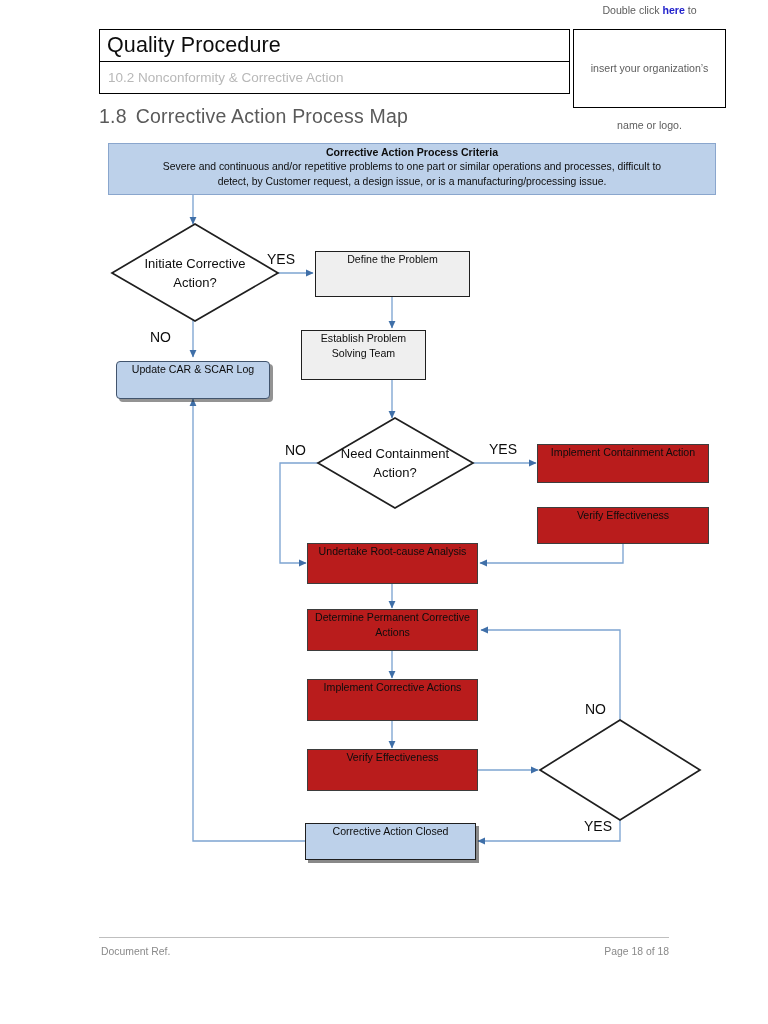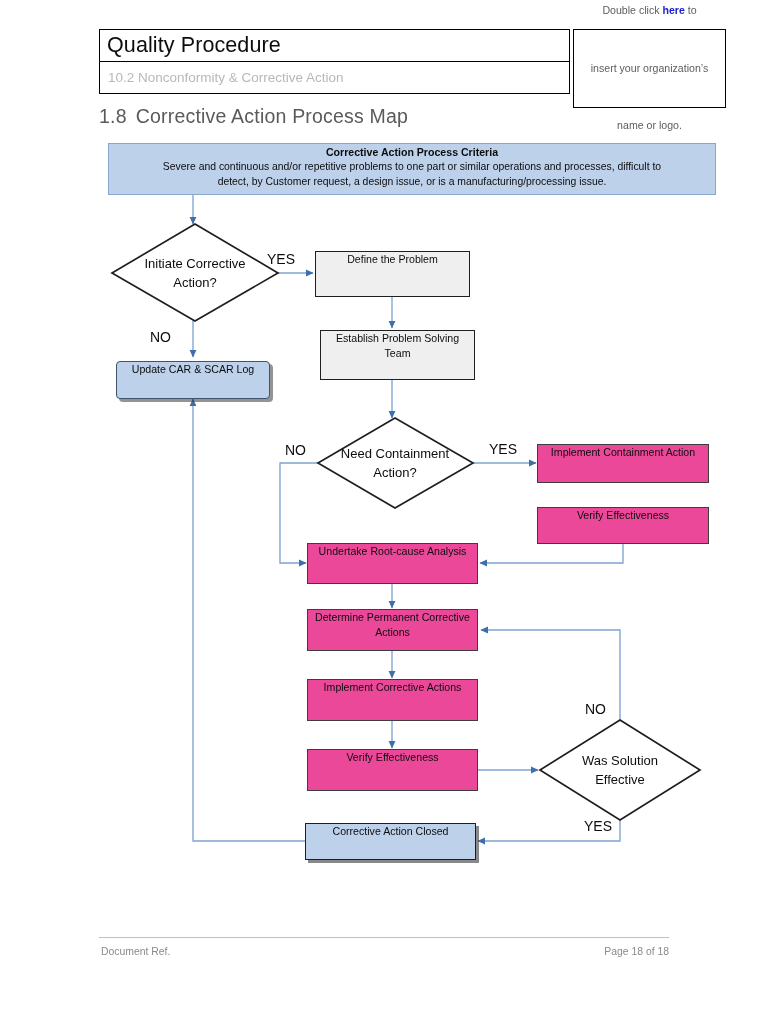--- a/index.html
+++ b/index.html
@@ -154,21 +154,21 @@
     box-sizing: border-box;
     display: flex;
     justify-content: center;
     text-align: center;
     font-size: 10.6px;
     color: #0d0d0d;
     line-height: 1.45;
     padding: 0 6px;
   }
   .node-process {
-    background: #ec4899;
+    background: #b91c1c;
     border: 1.6px solid #3d3d3d;
   }
   .node-gray {
     background: #efefef;
     border: 1.6px solid #1f1f1f;
   }
   .node-blue {
     background: #bdd1ea;
     border: 1.8px solid #1f1f1f;
     box-shadow: 3px 3px 0 rgba(40,40,40,0.55);
@@ -302,29 +302,26 @@
       </g>
     </svg>
   </div>
 
   <div class="node-diamond-label" style="left:130px; top:255px; width:130px; height:38px;">
     <span>Initiate Corrective Action?</span>
   </div>
   <div class="node-diamond-label" style="left:332px; top:445px; width:126px; height:38px;">
     <span>Need Containment Action?</span>
   </div>
-  <div class="node-diamond-label" style="left:558px; top:752px; width:124px; height:38px;">
-    <span>Was Solution Effective</span>
-  </div>
 
   <div class="node node-gray" style="left:315px; top:251px; width:155px; height:46px;">
     <span>Define the Problem</span>
   </div>
 
-  <div class="node node-gray" style="left:320px; top:330px; width:155px; height:50px;">
+  <div class="node node-gray" style="left:301px; top:330px; width:125px; height:50px;">
     <span>Establish Problem Solving Team</span>
   </div>
 
   <div class="node node-blue-round" style="left:116px; top:361px; width:154px; height:38px;">
     <span>Update CAR &amp; SCAR Log</span>
   </div>
 
   <div class="node node-process" style="left:537px; top:444px; width:172px; height:39px;">
     <span>Implement Containment Action</span>
   </div>

